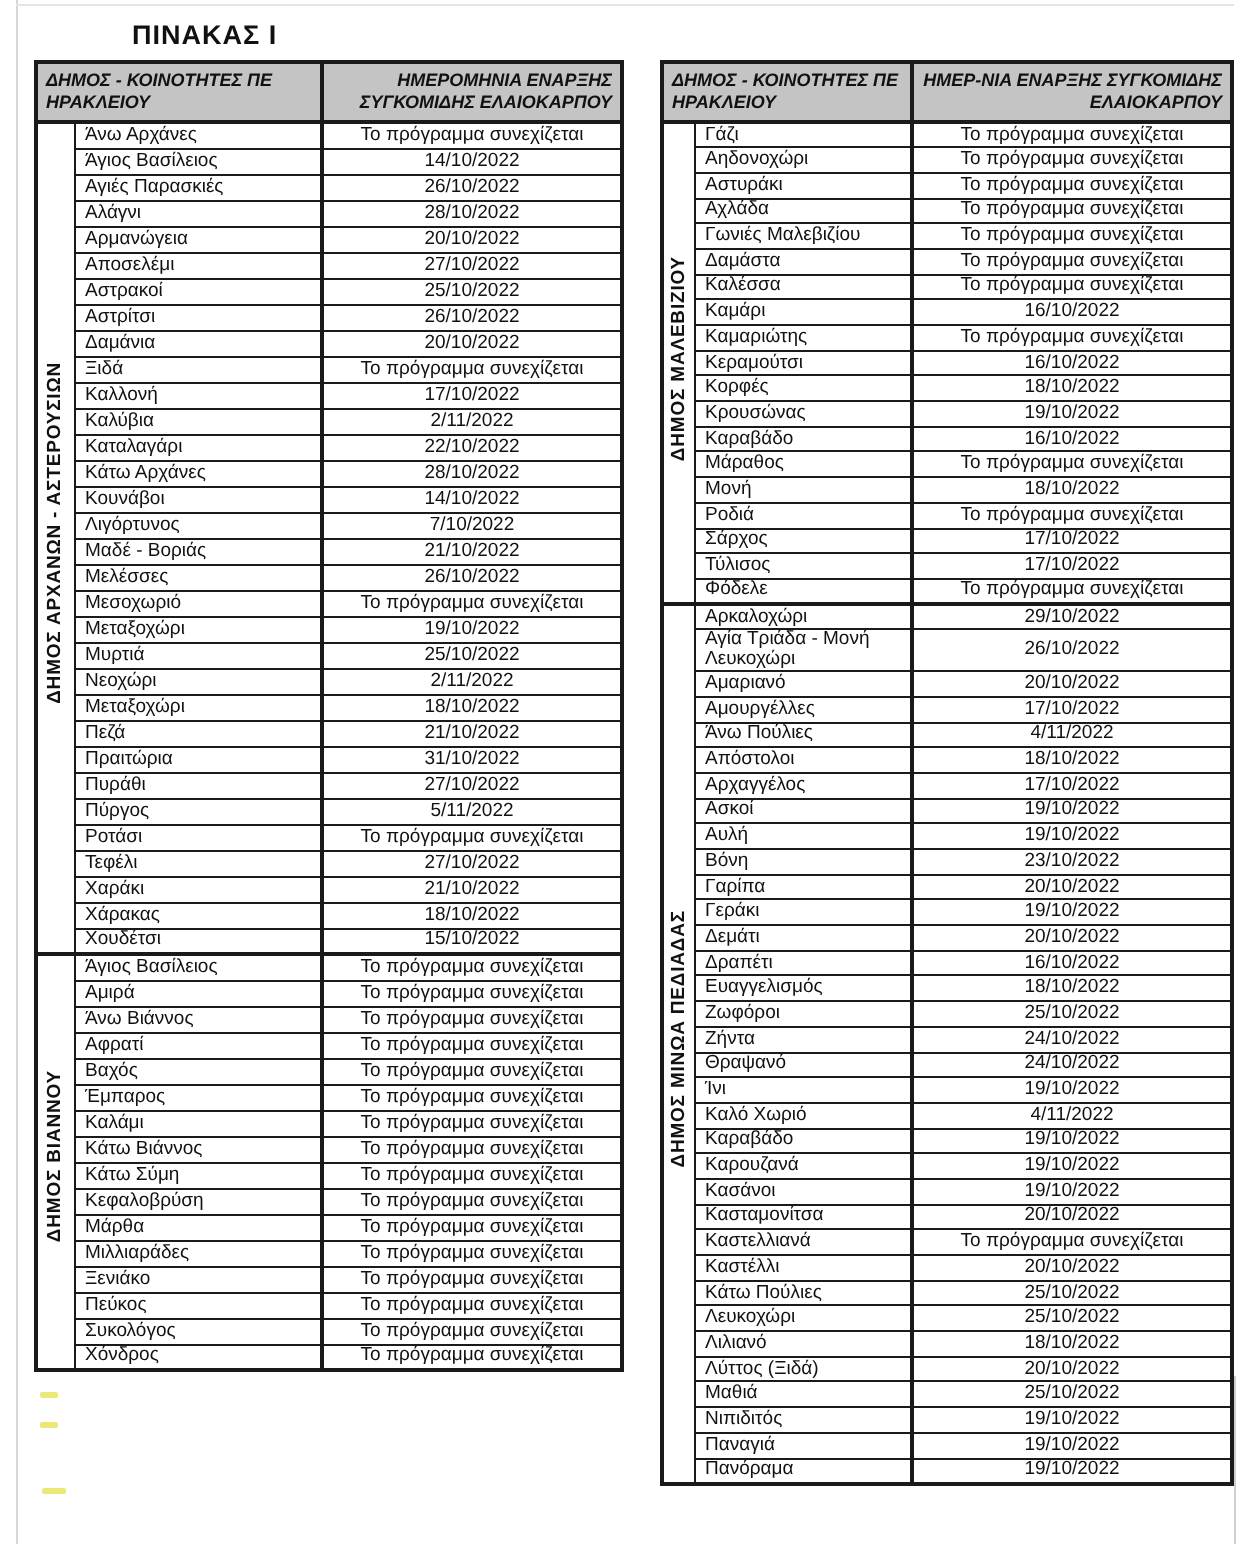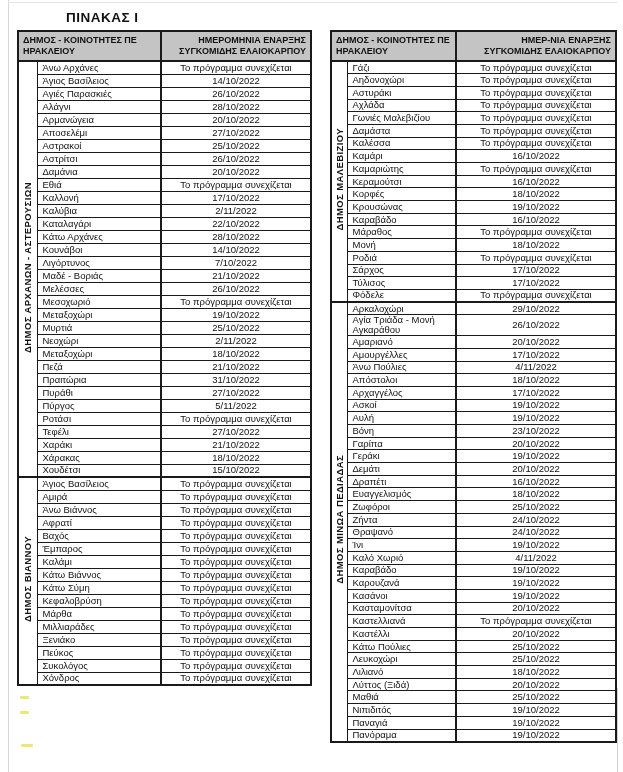--- a/index.html
+++ b/index.html
@@ -38,20 +38,21 @@
     width:100%;
     border:2px solid var(--border-color);
   }
   .htable th,.htable td{
     border:1px solid var(--border-color);
     overflow:hidden;
     vertical-align:middle;
   }
   .htable thead th{
     background:var(--header-bg);
+    font-style:italic;
     font-weight:bold;
     font-size:9px;
     line-height:1.2;
     padding:2px 4px;
     border-bottom:2px solid var(--border-color);
     height:24px;
     margin-top:31px;
   }
   th.h-muni{text-align:left;}
   th.h-date{text-align:right;border-left:2px solid var(--border-color);}
@@ -151,21 +152,21 @@
           </tr>
           <tr class="row">
             <td class="c-name">Αστρίτσι</td>
             <td class="c-date">26/10/2022</td>
           </tr>
           <tr class="row">
             <td class="c-name">Δαμάνια</td>
             <td class="c-date">20/10/2022</td>
           </tr>
           <tr class="row">
-            <td class="c-name">Εθιά</td>
+            <td class="c-name">Ξιδά</td>
             <td class="c-date">Το πρόγραμμα συνεχίζεται</td>
           </tr>
           <tr class="row">
             <td class="c-name">Καλλονή</td>
             <td class="c-date">17/10/2022</td>
           </tr>
           <tr class="row">
             <td class="c-name">Καλύβια</td>
             <td class="c-date">2/11/2022</td>
           </tr>
@@ -407,21 +408,21 @@
           <tr class="row">
             <td class="c-name">Φόδελε</td>
             <td class="c-date">Το πρόγραμμα συνεχίζεται</td>
           </tr>
           <tr class="row section-start">
             <td class="c-strip" rowspan="34"><span class="vert">ΔΗΜΟΣ ΜΙΝΩΑ ΠΕΔΙΑΔΑΣ</span></td>
             <td class="c-name">Αρκαλοχώρι</td>
             <td class="c-date">29/10/2022</td>
           </tr>
           <tr class="row">
-            <td class="c-name">Αγία Τριάδα - Μονή Αγκαράθου</td>
+            <td class="c-name">Αγία Τριάδα - Μονή Λευκοχώρι</td>
             <td class="c-date">26/10/2022</td>
           </tr>
           <tr class="row">
             <td class="c-name">Αμαριανό</td>
             <td class="c-date">20/10/2022</td>
           </tr>
           <tr class="row">
             <td class="c-name">Αμουργέλλες</td>
             <td class="c-date">17/10/2022</td>
           </tr>

